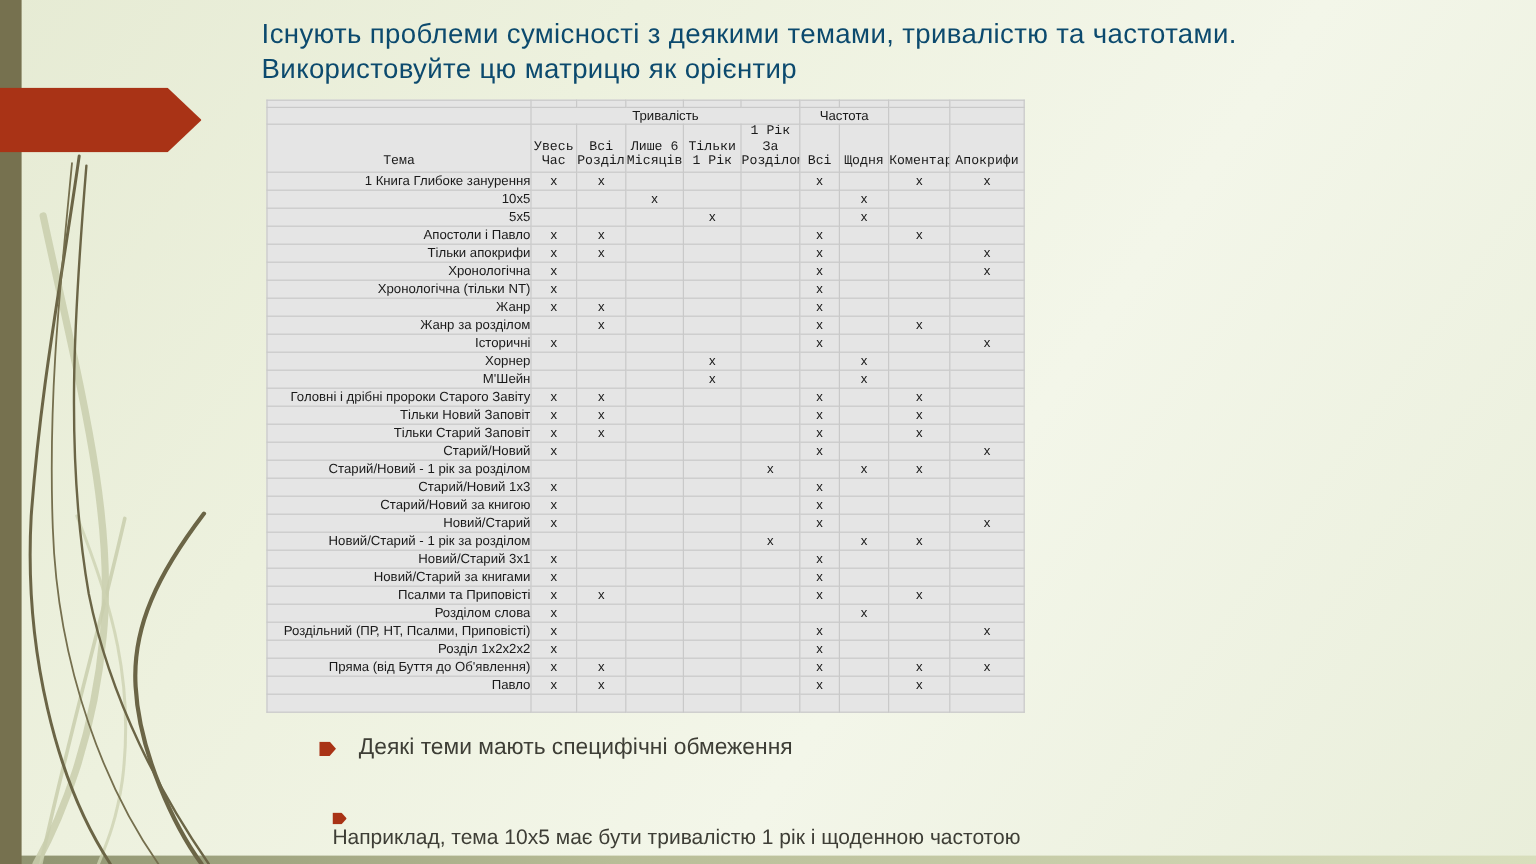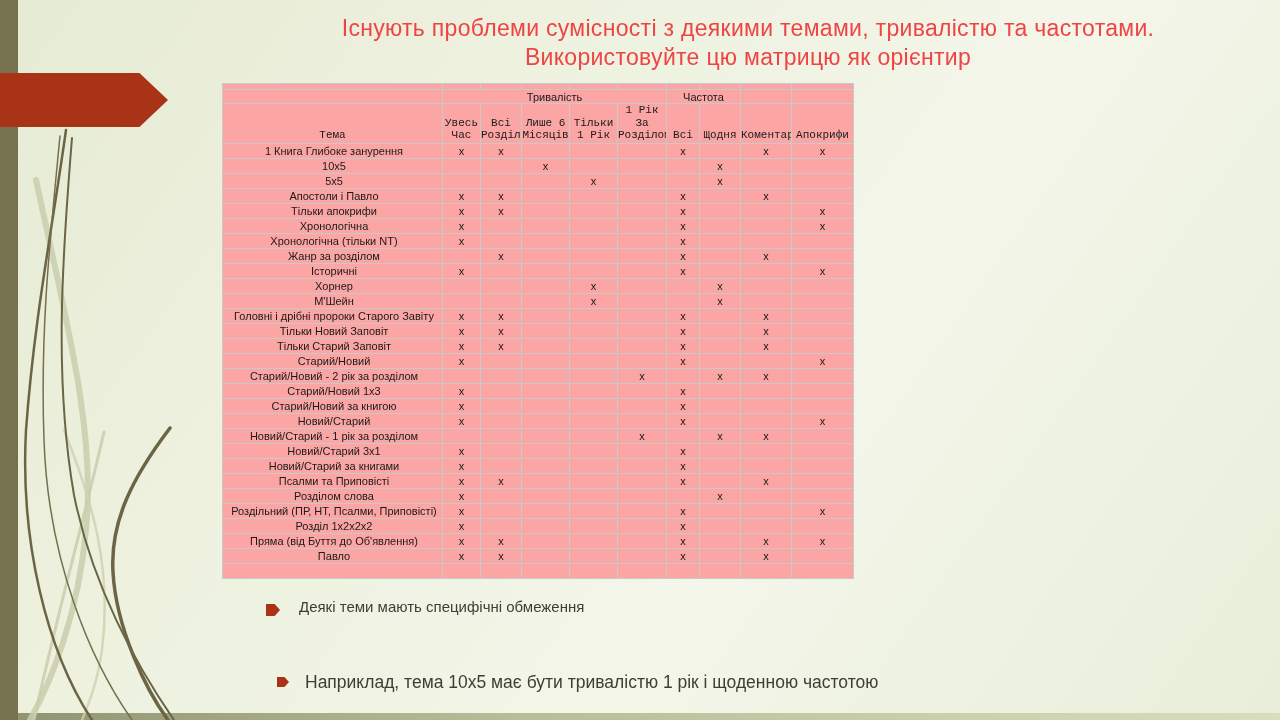--- a/index.html
+++ b/index.html
@@ -19,40 +19,39 @@
     background:var(--bar-olive); z-index:3;
   }
   .red-arrow {
     position:absolute; left:0; top:73px; width:168px; height:54px;
     background:var(--accent-red); z-index:4;
     clip-path:polygon(0 0, 83% 0, 100% 50%, 83% 100%, 0 100%);
   }
   .title {
     position:absolute; left:218px; top:14px; width:1060px; z-index:5;
     font-size:23px; line-height:29px; letter-spacing:0.3px;
-    color:#ef4444;
-    text-align:center;
+    color:#0c4a6e;
   }
   .table-wrap { position:absolute; left:222px; top:83px; z-index:5; }
   table.matrix {
     border-collapse:collapse; table-layout:fixed; width:543px;
-    background:#fca5a5; font-size:11px; color:#1a1a1a;
+    background:#e5e5e5; font-size:11px; color:#1a1a1a;
   }
   table.matrix td { border:1px solid var(--grid-gray); overflow:hidden; white-space:nowrap; }
   tr.spacer td { height:6px; }
   tr.grouphead td { height:14px; text-align:center; font-size:11px; }
   tr.colhead td {
     height:27px; text-align:center; vertical-align:bottom;
     font-size:11px; line-height:12.5px; white-space:normal; padding-bottom:1px;font-family:Liberation Mono, monospace;
   }
-  td.theme { text-align:center; padding-left:3px; height:15px; }
+  td.theme { text-align:right; padding-left:3px; height:15px; }
   td.mark  { text-align:center; height:15px; }
   .bullet-row { position:absolute; display:flex; align-items:flex-start; z-index:5; color:#3e3e36; }
-  .bullet1 { left:222px; top:598px; font-size:15px;padding-left:44px; }
-  .bullet2 { left:277px; top:672px; font-size:17.5px; }
+  .bullet1 { left:222px; top:612px; font-size:19px;padding-left:44px; }
+  .bullet2 { left:277px; top:672px; font-size:17.5px;flex-direction:column; }
   .bullet-glyph {
     flex:0 0 auto; background:var(--accent-red);
     clip-path:polygon(0 0, 62% 0, 100% 50%, 62% 100%, 0 100%);
   }
   .bullet1 .bullet-glyph { width:14px; height:12px; margin:6px 19px 0 0; }
   .bullet2 .bullet-glyph { width:12px; height:10px; margin:5px 16px 0 0; }
 </style>
 </head>
 <body>
 
@@ -202,20 +201,32 @@
           <td class="mark"></td>
           <td class="mark"></td>
           <td class="mark"></td>
           <td class="mark"></td>
           <td class="mark">x</td>
           <td class="mark"></td>
           <td class="mark"></td>
           <td class="mark"></td>
         </tr>
         <tr>
+          <td class="theme">Жанр</td>
+          <td class="mark">x</td>
+          <td class="mark">x</td>
+          <td class="mark"></td>
+          <td class="mark"></td>
+          <td class="mark"></td>
+          <td class="mark">x</td>
+          <td class="mark"></td>
+          <td class="mark"></td>
+          <td class="mark"></td>
+        </tr>
+        <tr>
           <td class="theme">Жанр за розділом</td>
           <td class="mark"></td>
           <td class="mark">x</td>
           <td class="mark"></td>
           <td class="mark"></td>
           <td class="mark"></td>
           <td class="mark">x</td>
           <td class="mark"></td>
           <td class="mark">x</td>
           <td class="mark"></td>
@@ -298,21 +309,21 @@
           <td class="mark"></td>
           <td class="mark"></td>
           <td class="mark"></td>
           <td class="mark"></td>
           <td class="mark">x</td>
           <td class="mark"></td>
           <td class="mark"></td>
           <td class="mark">x</td>
         </tr>
         <tr>
-          <td class="theme">Старий/Новий - 2 рік за розділом</td>
+          <td class="theme">Старий/Новий - 1 рік за розділом</td>
           <td class="mark"></td>
           <td class="mark"></td>
           <td class="mark"></td>
           <td class="mark"></td>
           <td class="mark">x</td>
           <td class="mark"></td>
           <td class="mark">x</td>
           <td class="mark">x</td>
           <td class="mark"></td>
         </tr>

